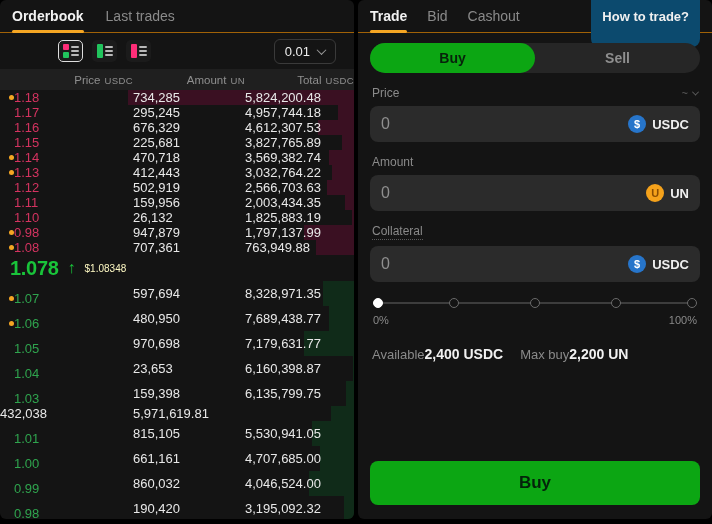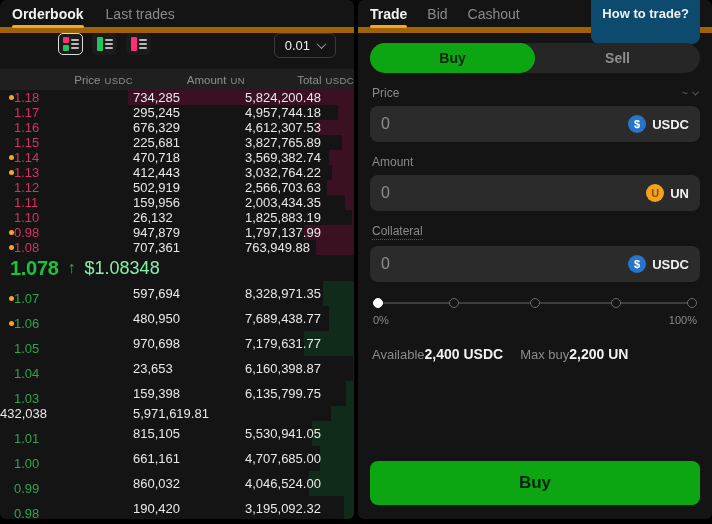--- a/index.html
+++ b/index.html
@@ -4,29 +4,29 @@
 <style>
   * { box-sizing: border-box; margin: 0; padding: 0; }
   html,body { width:712px; height:524px; background:#000; overflow:hidden;
     font-family:"Liberation Sans", sans-serif; }
   body { display:flex; gap:4px; }
   .panel { width:354px; height:519px; background:#141414; border-radius:6px;
     display:flex; flex-direction:column; overflow:hidden; position:relative; }
 
   
   .hdr { display:flex; align-items:center; gap:22px; padding:0 12px; height:33px;
-    border-bottom:6px solid #a16207; flex:none; }
+    border-bottom:1px solid #a16207; flex:none; }
   .tab { color:#8a8a8a; font-size:14px; height:100%; display:flex; align-items:center;
     position:relative; cursor:pointer; }
   .tab.active { color:#f2f2f2; font-weight:700; }
   .tab.active::after { content:""; position:absolute; left:0; right:0; bottom:-1px;
     height:3px; background:#f5a623; border-radius:2px; }
 
   
-  .toolbar { height:36px; display:flex; align-items:flex-start; gap:9px; padding:0 18px; flex:none;margin-left:40px; }
+  .toolbar { height:36px; display:flex; align-items:center; gap:9px; padding:0 18px; flex:none;margin-left:40px; }
   .view-btn { width:25px; height:22px; border-radius:5px; background:#1b1b1b;
     border:1px solid transparent; display:flex; align-items:center; justify-content:center;
     gap:2px; cursor:pointer; }
   .view-btn.active { border-color:#dedede; }
   .vi-col { display:flex; flex-direction:column; gap:2px; }
   .sq { width:6px; height:6px; border-radius:1px; display:block; }
   .sq.pink { background:#ff2d78; } .sq.green { background:#21c45d; }
   .vbar { width:6px; height:14px; border-radius:1px; display:block; }
   .vbar.green { background:#21c45d; } .vbar.pink { background:#ff2d78; }
   .vi-lines { display:flex; flex-direction:column; gap:2px; }
@@ -52,21 +52,21 @@
   .amount, .total { color:#e8e8e8; }
   .dot { position:absolute; left:9px; top:50%; width:5px; height:5px; margin-top:-2.5px;
     border-radius:50%; background:#f5a623; display:none; }
   .row.has-dot .dot { display:block; }
   .depth { position:absolute; right:0; top:0; bottom:0; z-index:0; }
   .row.ask .depth { background:#3a1022; }
   .row.bid .depth { background:#102b19; }
   .mid { flex:none; height:26px; display:flex; align-items:center; gap:9px; padding-left:10px; }
   .mid-price { color:#19c43a; font-size:20px; font-weight:700; letter-spacing:-.3px; }
   .mid-arrow { color:#19c43a; font-size:16px; font-weight:700; }
-  .mid-usd { color:#86efac; font-size:18px; }
+  .mid-usd { color:#fef9c3; font-size:10px; }
 
   
   .ratio { flex:none; height:24px; display:flex; gap:3px; }
   .ratio-buy { background:#1c4d2a; display:flex; justify-content:space-between;
     align-items:center; padding:0 12px; font-size:13px;
     clip-path:polygon(0 0,100% 0,calc(100% - 9px) 100%,0 100%); }
   .ratio-buy .lbl { color:#45d973; font-weight:600; }
   .ratio-buy .pct { color:#2ee05b; font-weight:700; }
   .ratio-sell { flex:1; background:#6d1f44; display:flex; justify-content:space-between;
     align-items:center; padding:0 12px; font-size:13px;

